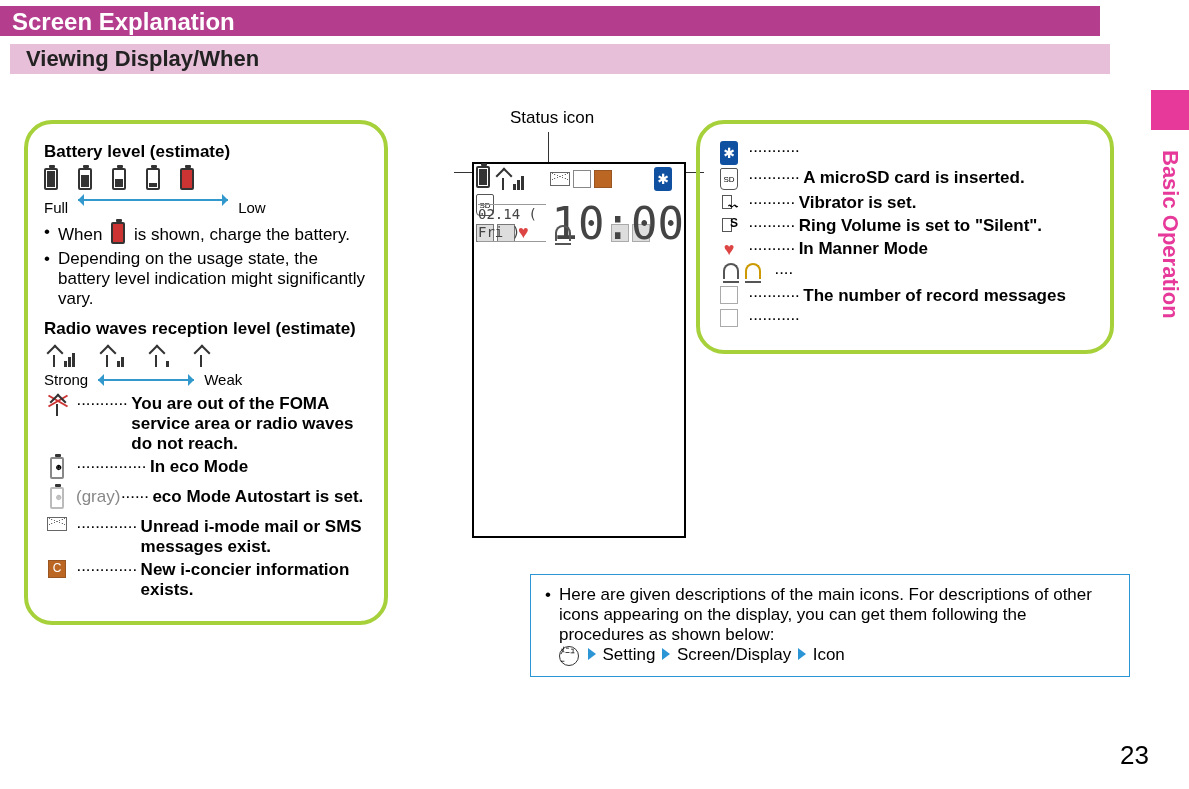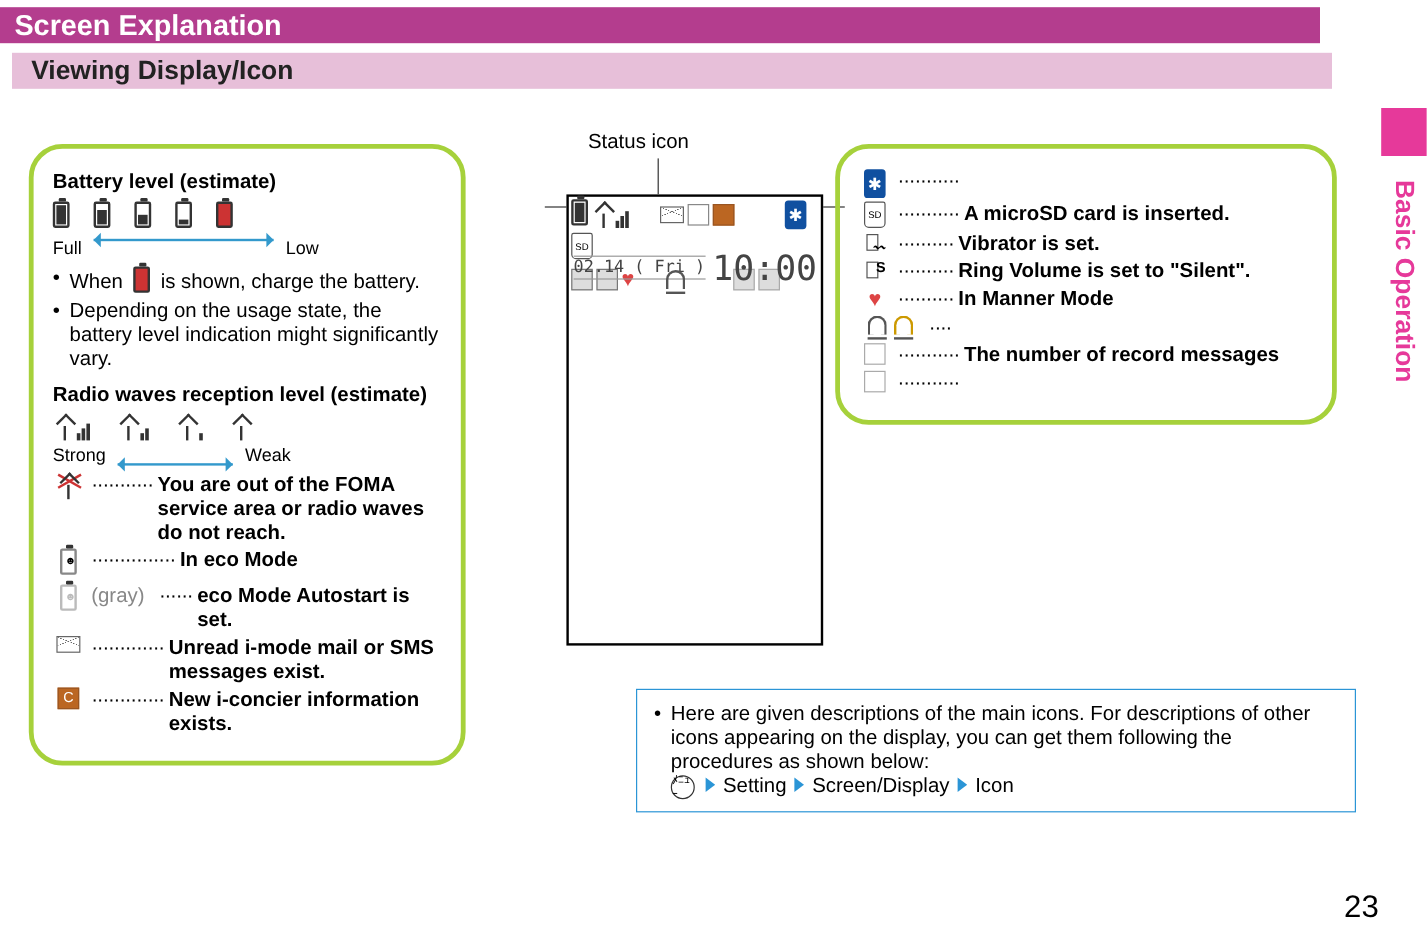--- a/index.html
+++ b/index.html
@@ -65,21 +65,21 @@
   }
   .callout.left {
     top: 120px; left: 24px; width: 364px;
   }
   .callout.right {
     top: 120px; left: 696px; width: 418px;
   }
   .status-label {
     position: absolute;
     top: 108px;
-    left: 490px;
+    left: 510px;
     font-size: 17px;
   }
   .phone-frame {
     position: absolute;
     top: 162px;
     left: 472px;
     width: 214px;
     height: 376px;
     border: 2px solid #000;
     background: #fff;
@@ -98,21 +98,21 @@
     font-family: monospace;
     font-size: 14px;
     color: #444;
     padding-left:4px;
     display:flex;
     align-items:center;
     height: 30px;
   }
   .clock {
     font-family: monospace;
-    font-size: 29px;
+    font-size: 44px;
     font-weight:300;
     display:inline-block;
     margin-left:6px;
   }
   .note-box {
     position: absolute;
     top: 574px;
     left: 530px;
     width: 600px;
     border: 1px solid #2b95d6;
@@ -200,21 +200,21 @@
   .heart-ic { color:#d44; font-size:18px;}
   .red-batt .body{background:#c33;}
 </style>
 </head>
 <body>
 
 <div class="header-bar">
   <span>Screen Explanation</span>
 </div>
 <div class="sub-bar">
-  <span>Viewing Display/Icon</span>
+  <span>Viewing Display/When</span>
 </div>
 
 <div class="side-tab">
   <div class="pink"></div>
   <div class="label">Basic Operation</div>
 </div>
 
 <div class="status-label">Status icon</div>
 <div class="leader-line" style="left:548px; top:132px; width:1px; height:30px;"></div>
 
@@ -303,21 +303,21 @@
     <span style="display:inline-flex;align-items:flex-end;">
         <span class="ant"></span>
         <span class="sig">
           <span style="height:6px"></span>
         </span>
       </span>
     <span style="display:inline-flex;align-items:flex-end;">
         <span class="ant"></span>
       </span>
   </div>
-  <div style="display:flex; align-items:flex-end; font-size:15px; margin-bottom:6px;">
+  <div style="display:flex; align-items:center; font-size:15px; margin-bottom:6px;">
     <span>Strong</span>
     <span class="fl-arrow" style="width:96px; margin:0 10px;"></span>
     <span>Weak</span>
   </div>
 
   <div class="row">
     <span class="ic">
         <span class="ant" style="position:relative">
           <span style="position:absolute;top:6px;left:0;width:22px;height:2px;background:#c33;transform:rotate(30deg);"></span>
           <span style="position:absolute;top:6px;left:0;width:22px;height:2px;background:#c33;transform:rotate(-30deg);"></span>
@@ -330,21 +330,21 @@
     <span class="ic">
         <span class="batt"><span class="body" style="border-color:#888;"><span style="position:absolute;top:3px;left:2px;font-size:9px;">☻</span></span></span>
       </span>
     <span class="dots">···············</span>
     <span class="txt">In eco Mode</span>
   </div>
   <div class="row">
     <span class="ic">
         <span class="batt"><span class="body" style="border-color:#bbb;"><span style="position:absolute;top:3px;left:2px;font-size:9px;color:#bbb;">☻</span></span></span>
       </span>
-    <span class="gray" style="margin-right:12px;">(gray)</span>
+    <span class="gray" style="margin-right:0;">(gray)</span>
     <span class="dots">······</span>
     <span class="txt">eco Mode Autostart is set.</span>
   </div>
   <div class="row">
     <span class="ic">
         <span class="env-ic"></span>
       </span>
     <span class="dots">·············</span>
     <span class="txt">Unread i-mode mail or SMS messages exist.</span>
   </div>

